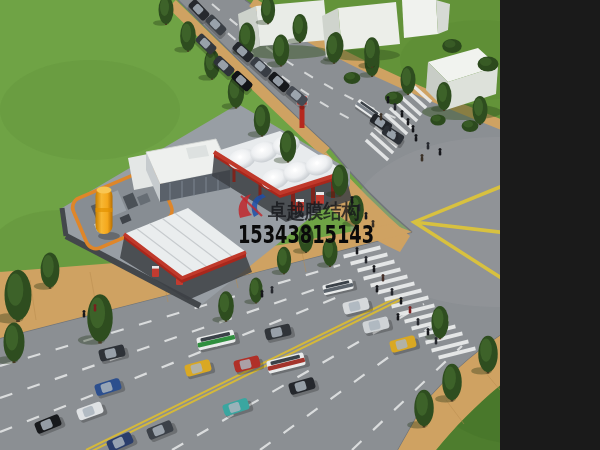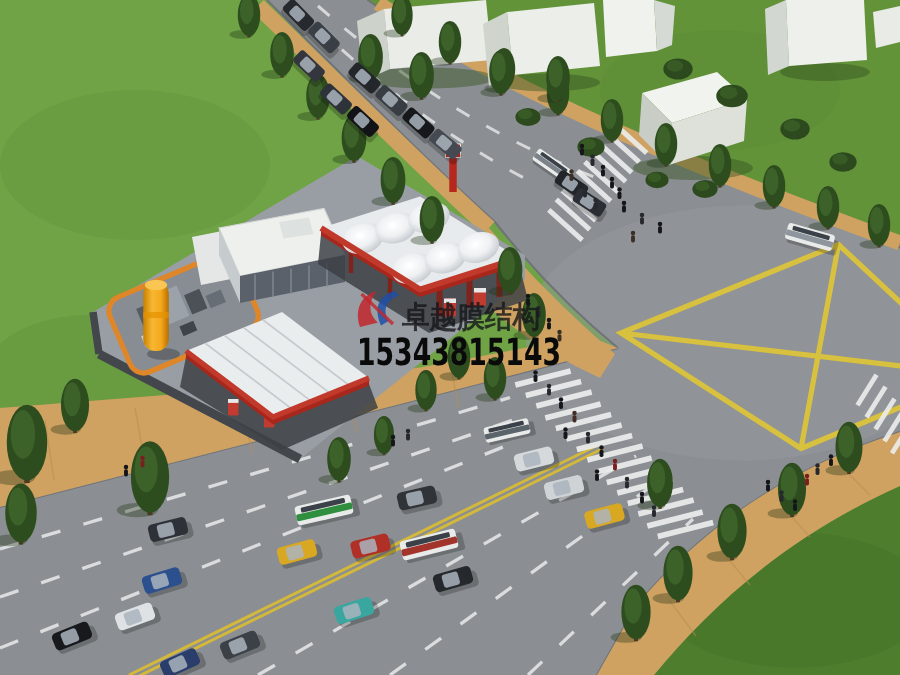--- a/index.html
+++ b/index.html
@@ -1,16 +1,16 @@
 <!DOCTYPE html>
 <html><head>
 <meta charset="utf-8">
 <style>
   html,body{margin:0;padding:0;background:#1a1a1a;}
-  #stage{position:relative;width:600px;height:450px;overflow:hidden;background:#68993f;
+  #stage{position:relative;width:500px;height:450px;overflow:hidden;background:#68993f;
          font-family:"DejaVu Sans",sans-serif;}
   svg text{font-family:"DejaVu Sans",sans-serif;}
 </style>
 </head>
 <body>
 
 <div id="stage">
 <svg width="600" height="450" viewBox="0 0 600 450">
   <defs>
     <radialGradient id="gCone" cx="45%" cy="38%" r="65%">

